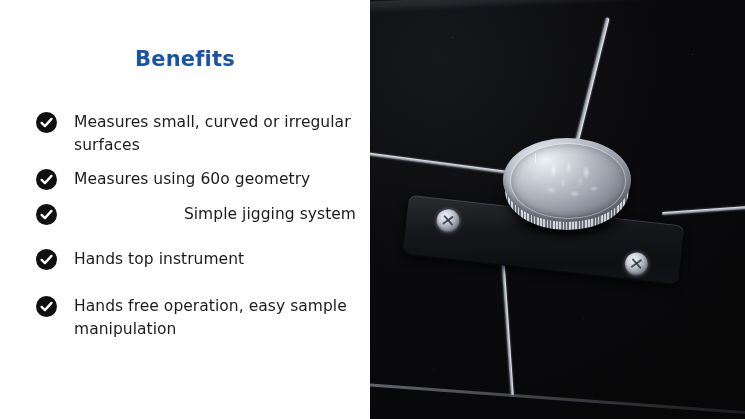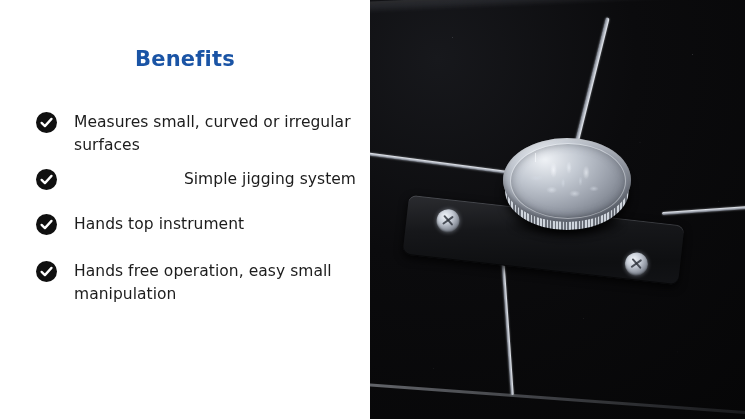--- a/index.html
+++ b/index.html
@@ -294,20 +294,29 @@
       <li class="benefit-item two-line">
         <span class="check-icon">
           <svg viewBox="0 0 21 21" xmlns="http://www.w3.org/2000/svg">
             <circle cx="10.5" cy="10.5" r="10.5" fill="#101010"></circle>
             <path d="M5.6 10.9 L8.9 14.1 L15.5 6.9" fill="none" stroke="#ffffff" stroke-width="2.3" stroke-linecap="round" stroke-linejoin="round"></path>
           </svg>
         </span>
         <span class="benefit-text">Measures small, curved or irregular surfaces</span>
       </li>
 
+      <li class="benefit-item two-line">
+        <span class="check-icon">
+          <svg viewBox="0 0 21 21" xmlns="http://www.w3.org/2000/svg">
+            <circle cx="10.5" cy="10.5" r="10.5" fill="#101010"></circle>
+            <path d="M5.6 10.9 L8.9 14.1 L15.5 6.9" fill="none" stroke="#ffffff" stroke-width="2.3" stroke-linecap="round" stroke-linejoin="round"></path>
+          </svg>
+        </span>
+        <span class="benefit-text">Measures using 60o geometry</span>
+      </li>
 
       <li class="benefit-item" style="margin-bottom:21px;text-align:right;">
         <span class="check-icon">
           <svg viewBox="0 0 21 21" xmlns="http://www.w3.org/2000/svg">
             <circle cx="10.5" cy="10.5" r="10.5" fill="#101010"></circle>
             <path d="M5.6 10.9 L8.9 14.1 L15.5 6.9" fill="none" stroke="#ffffff" stroke-width="2.3" stroke-linecap="round" stroke-linejoin="round"></path>
           </svg>
         </span>
         <span class="benefit-text">Simple jigging system</span>
       </li>
@@ -322,21 +331,21 @@
         <span class="benefit-text">Hands top instrument</span>
       </li>
 
       <li class="benefit-item two-line">
         <span class="check-icon">
           <svg viewBox="0 0 21 21" xmlns="http://www.w3.org/2000/svg">
             <circle cx="10.5" cy="10.5" r="10.5" fill="#101010"></circle>
             <path d="M5.6 10.9 L8.9 14.1 L15.5 6.9" fill="none" stroke="#ffffff" stroke-width="2.3" stroke-linecap="round" stroke-linejoin="round"></path>
           </svg>
         </span>
-        <span class="benefit-text">Hands free operation, easy small manipulation</span>
+        <span class="benefit-text">Hands free operation, easy sample manipulation</span>
       </li>
 
     </ul>
   </div>
 
   <div class="photo-panel">
     <div class="stage-surface"></div>
     <div class="stage-grain"></div>
     <div class="stage-edge-top"></div>
     <div class="stage-edge-bottom"></div>

